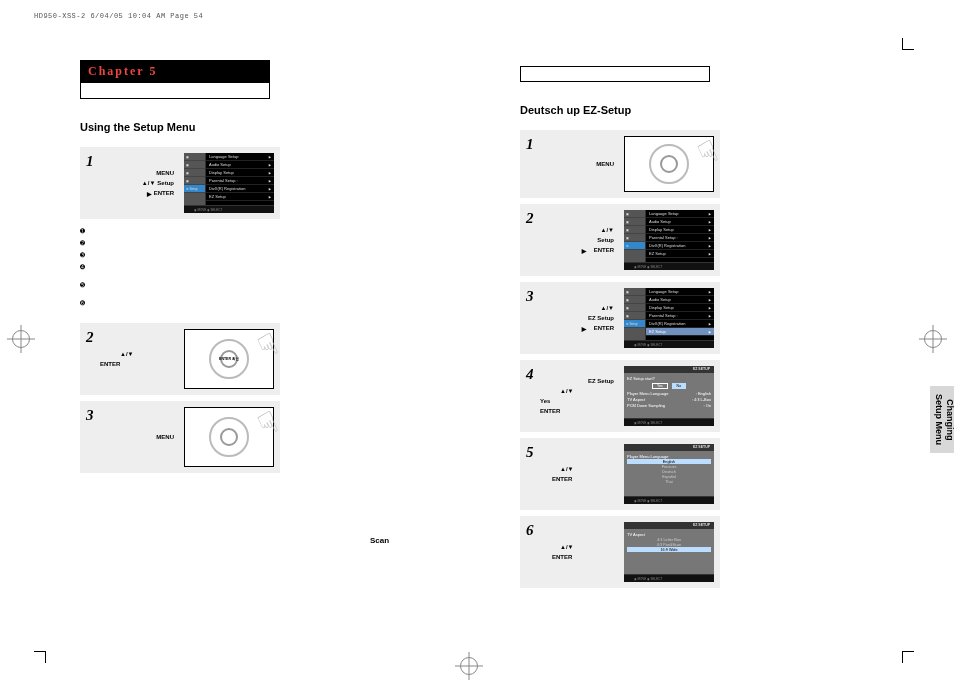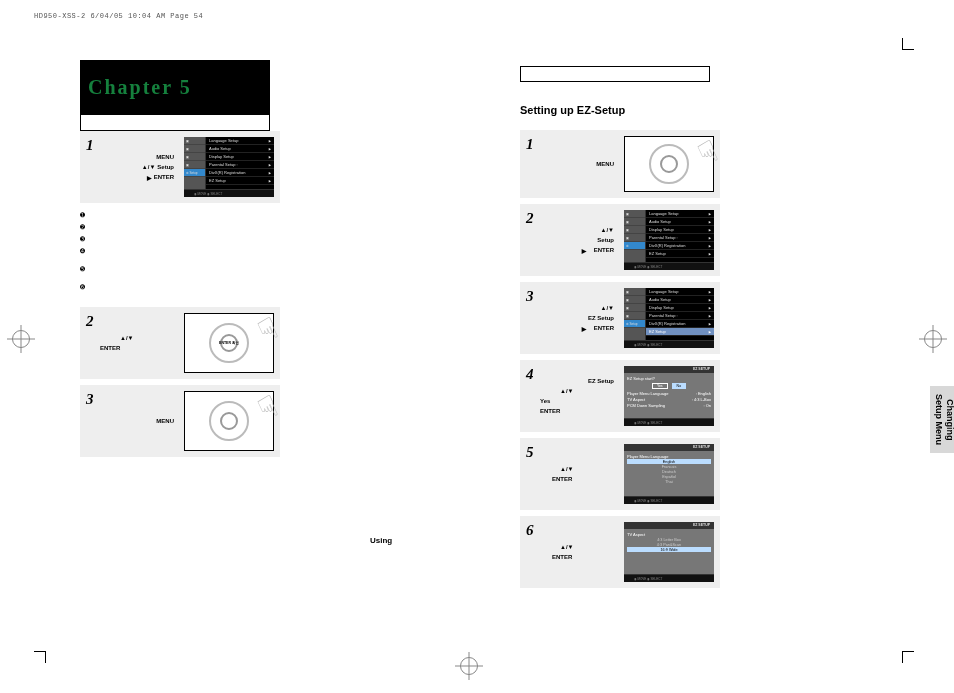--- a/index.html
+++ b/index.html
@@ -36,22 +36,22 @@
   .page {
     position:absolute;
     left:80px; top:60px; width:840px; height:580px;
     display:flex; gap:40px;
   }
   .col { width:400px; position:relative;}
 
   
   .chapter-banner { width:190px; }
   .chapter-title {
-    background:#000; color:#15803d; font-weight:bold;
-    font-size:20px; padding:16px 8px; letter-spacing:2px;
+    background:#000; color:#ef4444; font-weight:bold;
+    font-size:12px; padding:4px 8px; letter-spacing:2px;
     font-family: Georgia, 'Times New Roman', serif;
   }
   .chapter-sub { border:1px solid #000; border-top:none; height:16px;}
 
   .section-title {
     font-weight:bold; font-size:11px; margin:22px 0 14px 0;
   }
 
   
   .step {
@@ -159,20 +159,21 @@
 <div class="reg-mark reg-bot"></div>
 
 <div class="page">
 
   <div class="col">
     <div class="chapter-banner">
       <div class="chapter-title">Chapter 5</div>
       <div class="chapter-sub"></div>
     </div>
 
+    <div class="section-title">Using the Setup Menu</div>
 
     <div class="step" style="width:200px;">
       <div class="step-num">1</div>
       <div class="step-body">
         <div class="line main">MENU</div>
         <div class="line main">
           <span>▲/▼</span>
           <span>Setup</span>
         </div>
         <div class="line main">
@@ -247,27 +248,27 @@
     <div class="step" style="width:200px;">
       <div class="step-num">3</div>
       <div class="step-body">
         <div class="line main">MENU</div>
       </div>
       <div class="step-diagram remote-diagram">
         <span class="hand">☟</span>
       </div>
     </div>
 
-    <div class="note-label">Using</div>
+    <div class="note-label">Scan</div>
   </div>
 
   <div class="col">
     <div class="empty-box"></div>
 
-    <div class="section-title">Setting up EZ-Setup</div>
+    <div class="section-title">Deutsch up EZ-Setup</div>
 
     <div class="step" style="width:200px; min-height:68px;">
       <div class="step-num">1</div>
       <div class="step-body">
           <div class="line main">MENU</div>
         </div>
       <div class="step-diagram remote-diagram">
         <span class="hand">☟</span>
       </div>
     </div>

